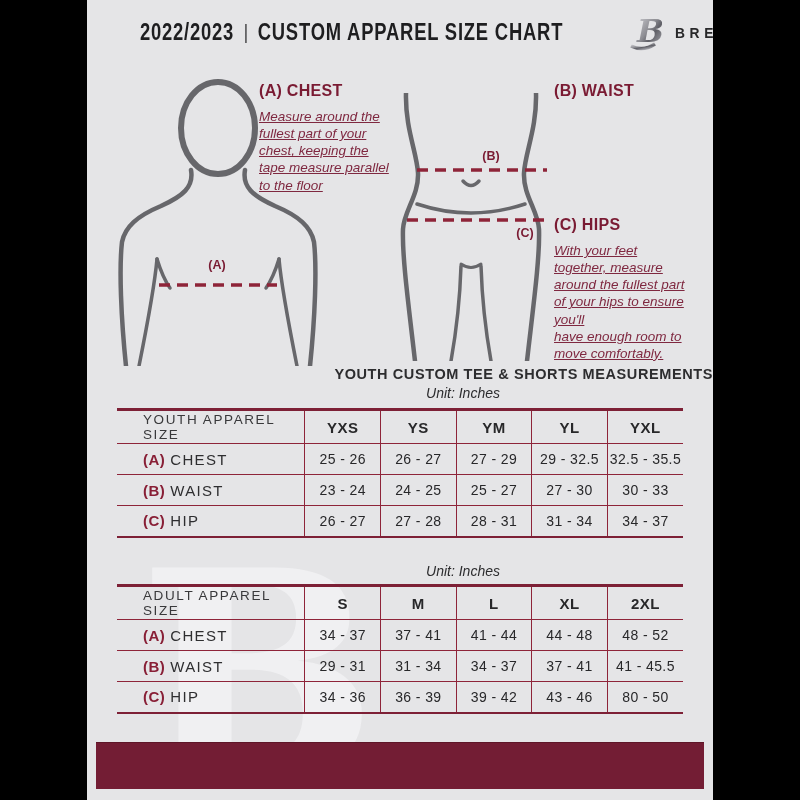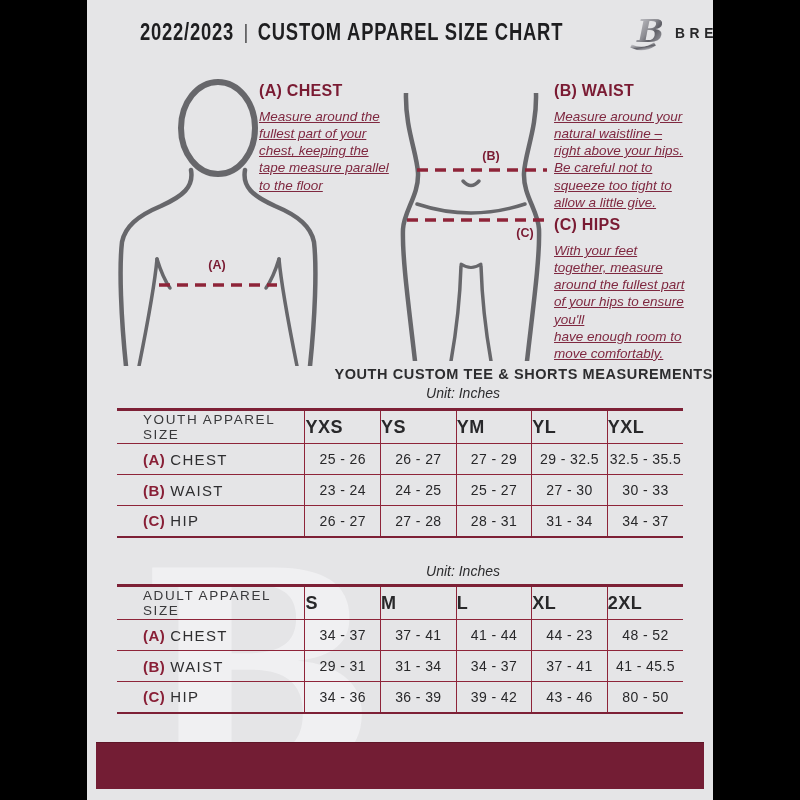--- a/index.html
+++ b/index.html
@@ -40,21 +40,21 @@
     border-top:3px solid #7d2036; border-bottom:2px solid #7d2036; }
   .yt-table { top:408px; }
   .at-table { top:584px; }
   .size-table col.c0 { width:33.2%; }
   .size-table col.cn { width:13.36%; }
   .size-table th, .size-table td { border-bottom:1.5px solid #8e2439; height:31px; vertical-align:middle; }
   .size-table thead th { height:34px; }
   .size-table th + th, .size-table td + td { border-left:1.5px solid #8e2439; }
   .size-table tbody tr:last-child td { border-bottom:none; }
   th.corner { text-align:left; padding-left:26px; font-weight:400; font-size:13.5px; letter-spacing:1.6px; color:#39393b; }
-  th.size-h { text-align:left; font-weight:700; font-size:18px; color:#28282a; letter-spacing:0.5px; }
+  th.size-h { text-align:center; font-weight:700; font-size:15px; color:#28282a; letter-spacing:0.5px; }
   td.row-label { text-align:left; padding-left:26px; font-size:15px; color:#2e2e30; letter-spacing:1.3px; }
   td.row-label .pfx { color:#881f36; font-weight:700; margin-right:5px; letter-spacing:0.5px; }
   td.val { text-align:center; font-size:14px; color:#28282a; letter-spacing:0.4px; }
 
   
   .watermark { position:absolute; left:52px; top:533px; font-family:"DejaVu Serif", serif; font-weight:700; font-size:282px; line-height:1; color:#fafafc; opacity:0.55; z-index:1; user-select:none; }
   .footer-bar { position:absolute; left:9px; top:742px; width:608px; height:47px; background:#731d34; border-top:1px solid #5e1628; z-index:3; }
 </style>
 </head>
 <body>
@@ -121,26 +121,20 @@
     <div class="guide-text g-chest">
       <div class="guide-heading">(A) CHEST</div>
       <div class="guide-body">Measure around the
 fullest part of your
 chest, keeping the
 tape measure parallel
 to the floor</div>
     </div>
     <div class="guide-text g-waist">
       <div class="guide-heading">(B) WAIST</div>
-      <div class="guide-body">Measure around your
-natural waistline –
-right above your hips.
-Be careful not to
-squeeze too tight to
-allow a little give.</div>
     </div>
     <div class="guide-text g-hips">
       <div class="guide-heading">(C) HIPS</div>
       <div class="guide-body">With your feet
 together, measure
 around the fullest part
 of your hips to ensure
 you'll
 have enough room to
 move comfortably.</div>
@@ -214,21 +208,21 @@
           <th class="size-h">XL</th>
           <th class="size-h">2XL</th>
         </tr>
       </thead>
       <tbody>
         <tr>
           <td class="row-label"><span class="pfx">(A)</span><span>CHEST</span></td>
           <td class="val">34 - 37</td>
           <td class="val">37 - 41</td>
           <td class="val">41 - 44</td>
-          <td class="val">44 - 23</td>
+          <td class="val">44 - 48</td>
           <td class="val">48 - 52</td>
         </tr>
         <tr>
           <td class="row-label"><span class="pfx">(B)</span><span>WAIST</span></td>
           <td class="val">29 - 31</td>
           <td class="val">31 - 34</td>
           <td class="val">34 - 37</td>
           <td class="val">37 - 41</td>
           <td class="val">41 - 45.5</td>
         </tr>

